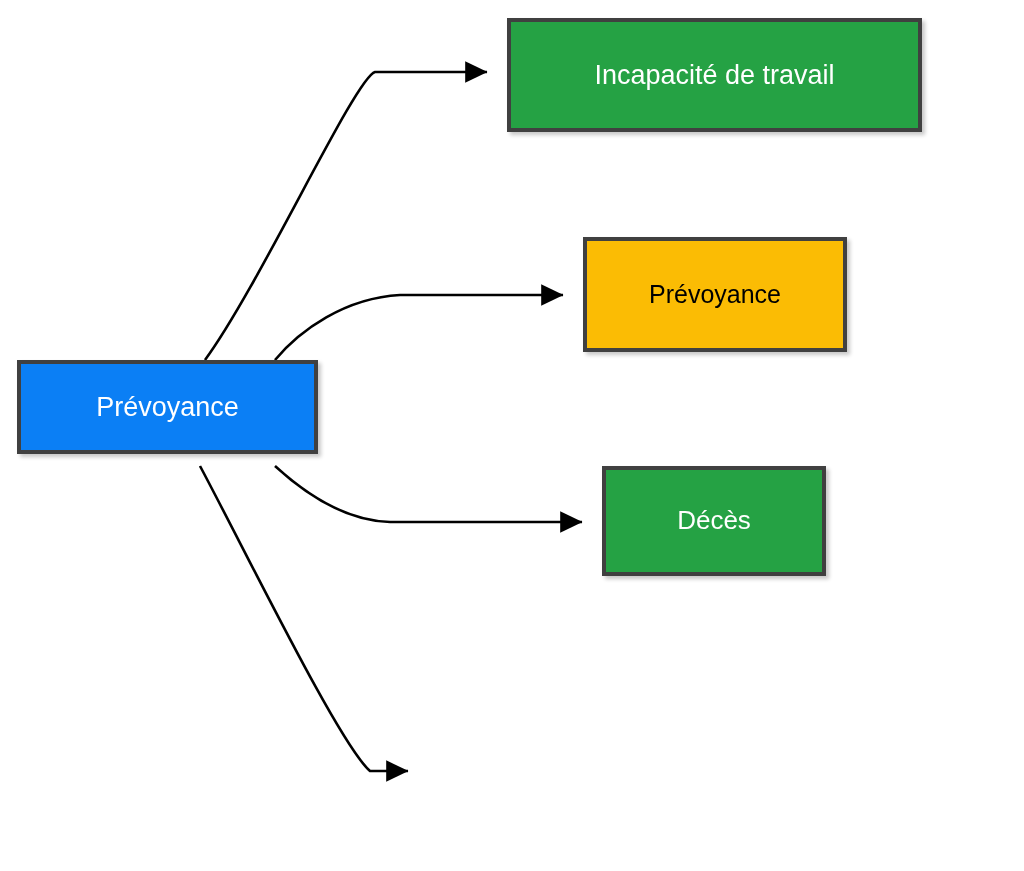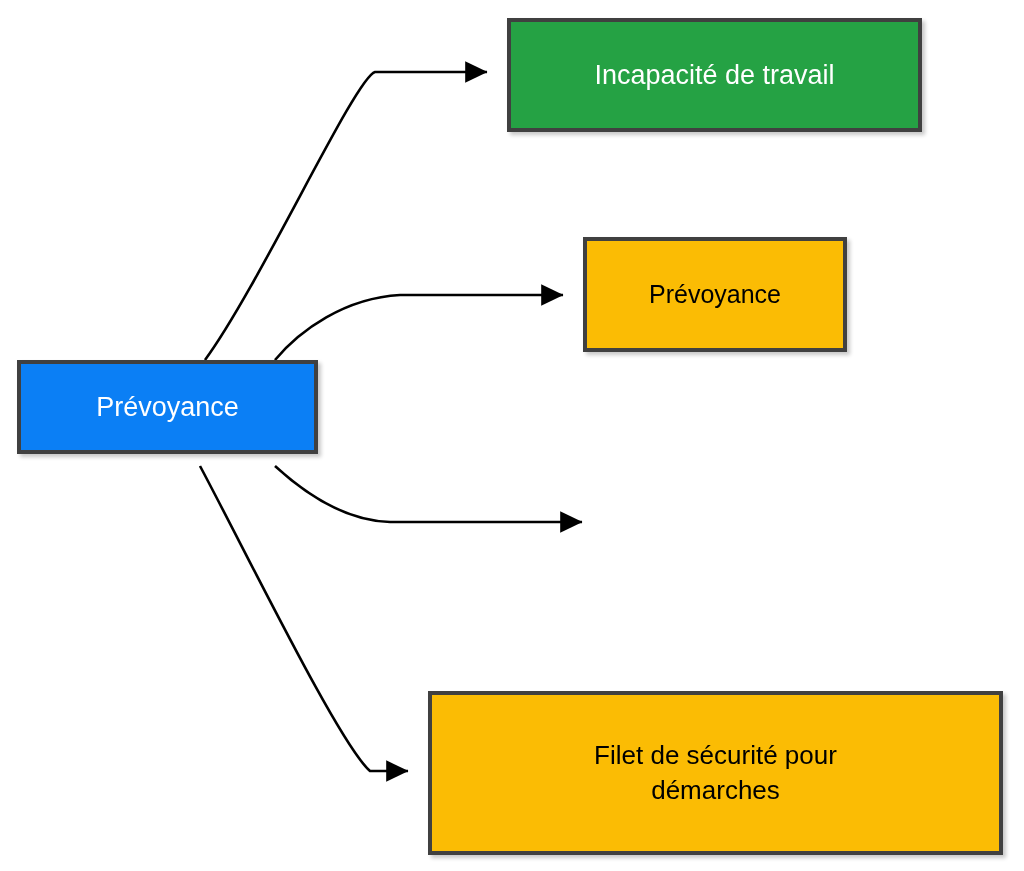--- a/index.html
+++ b/index.html
@@ -102,19 +102,18 @@
   </div>
 
   <div class="node" id="node-incapacite">
     <span class="node-label">Incapacité de travail</span>
   </div>
 
   <div class="node" id="node-invalidite">
     <span class="node-label">Prévoyance</span>
   </div>
 
+  <div class="node" id="node-deces">
+    <span class="node-label">Décès</span>
+  </div>
 
-  <div class="node" id="node-filet">
-    <span class="node-label">Filet de sécurité pour
-démarches</span>
-  </div>
 
 </div>
 
 </body></html>

